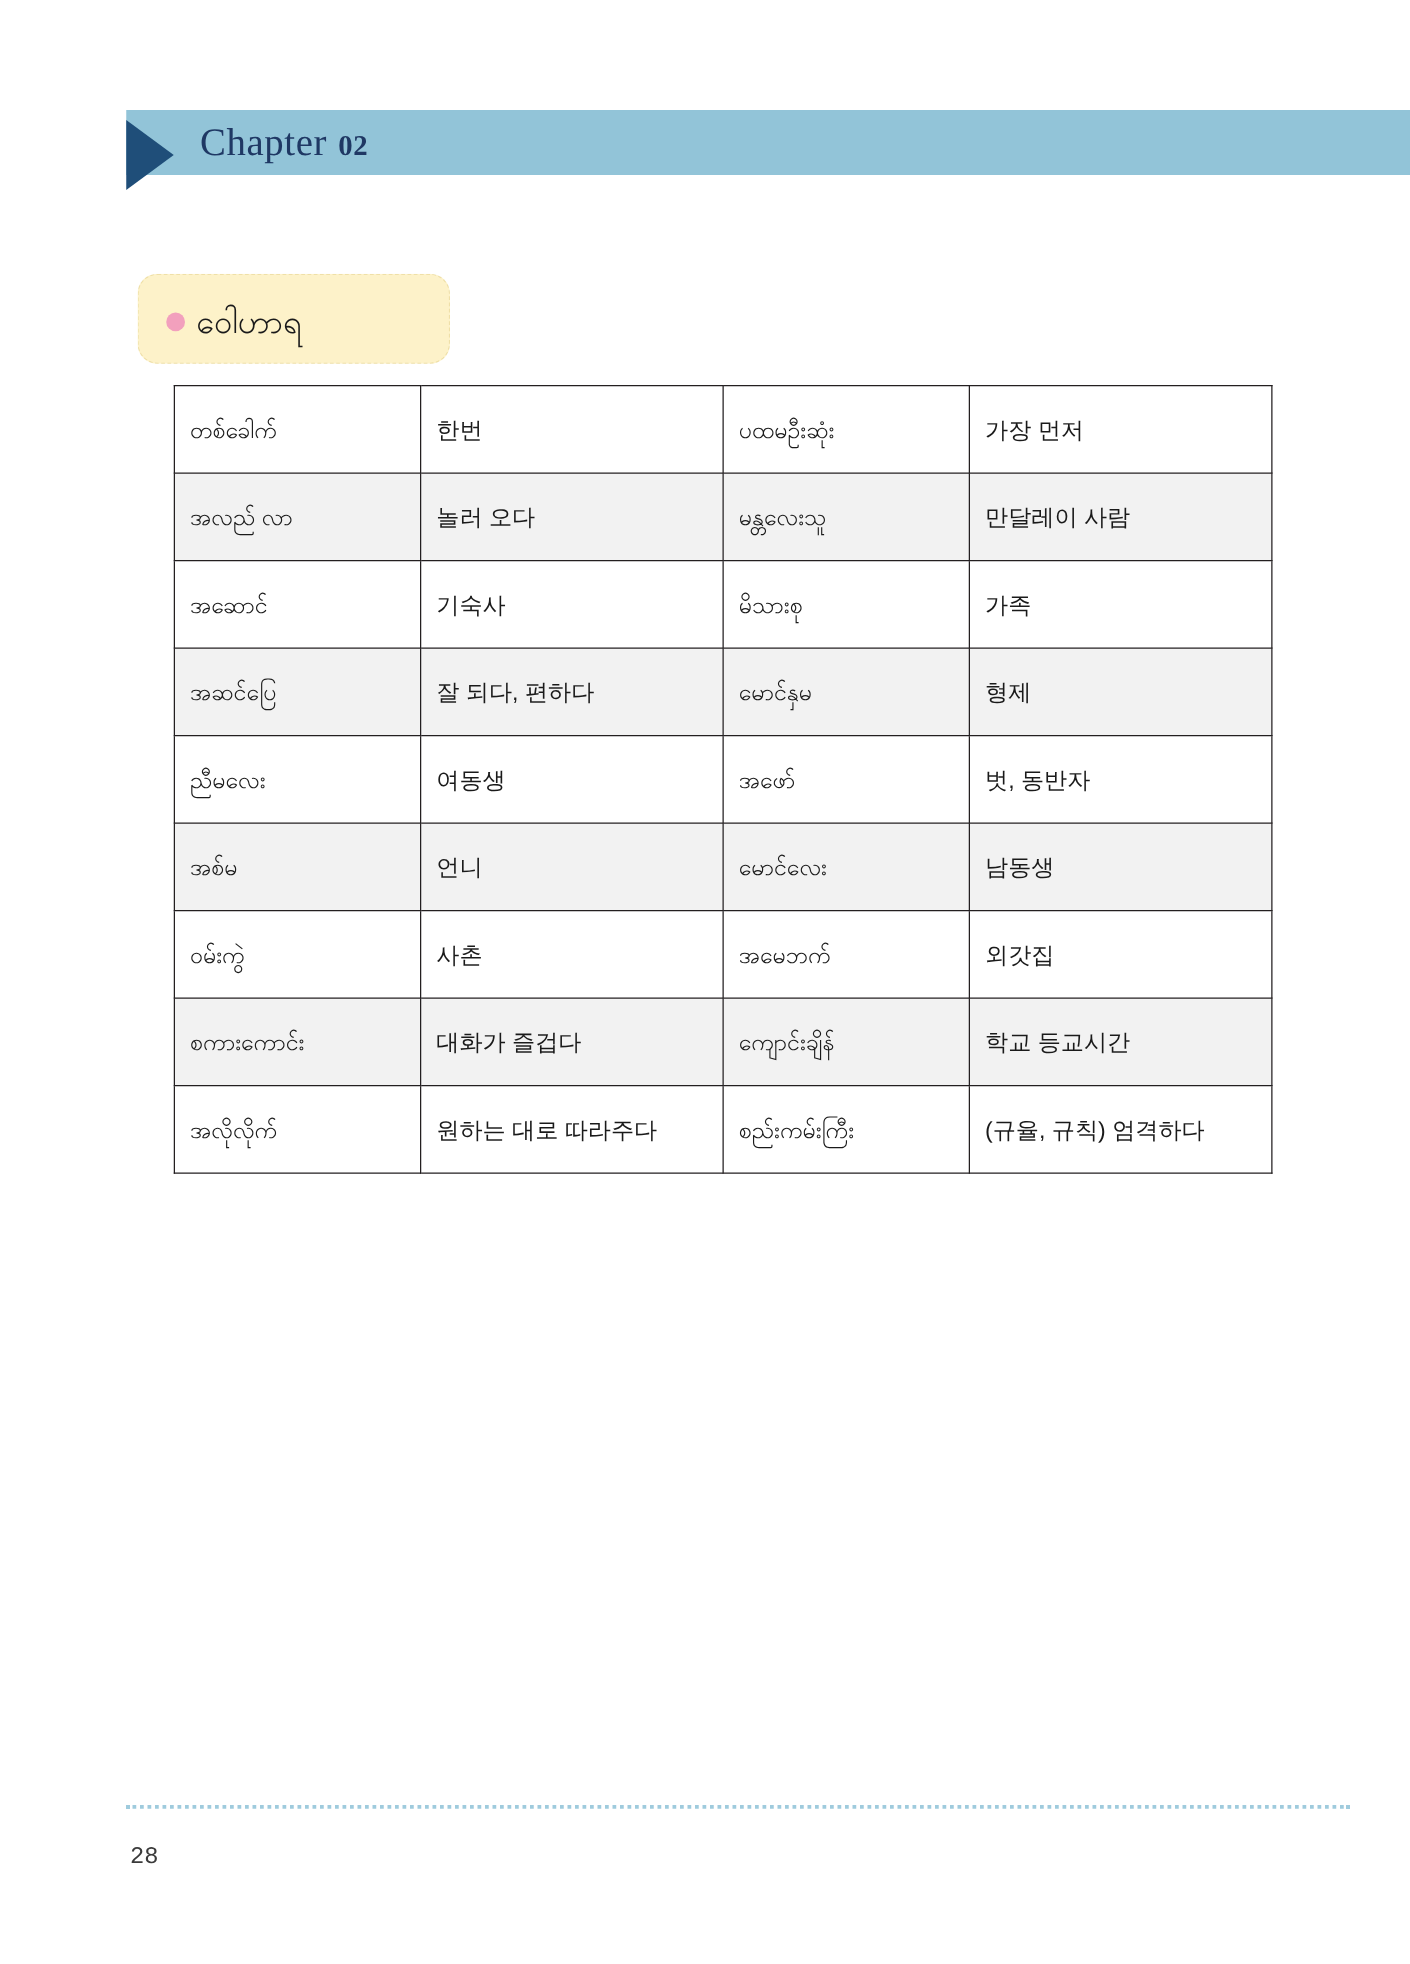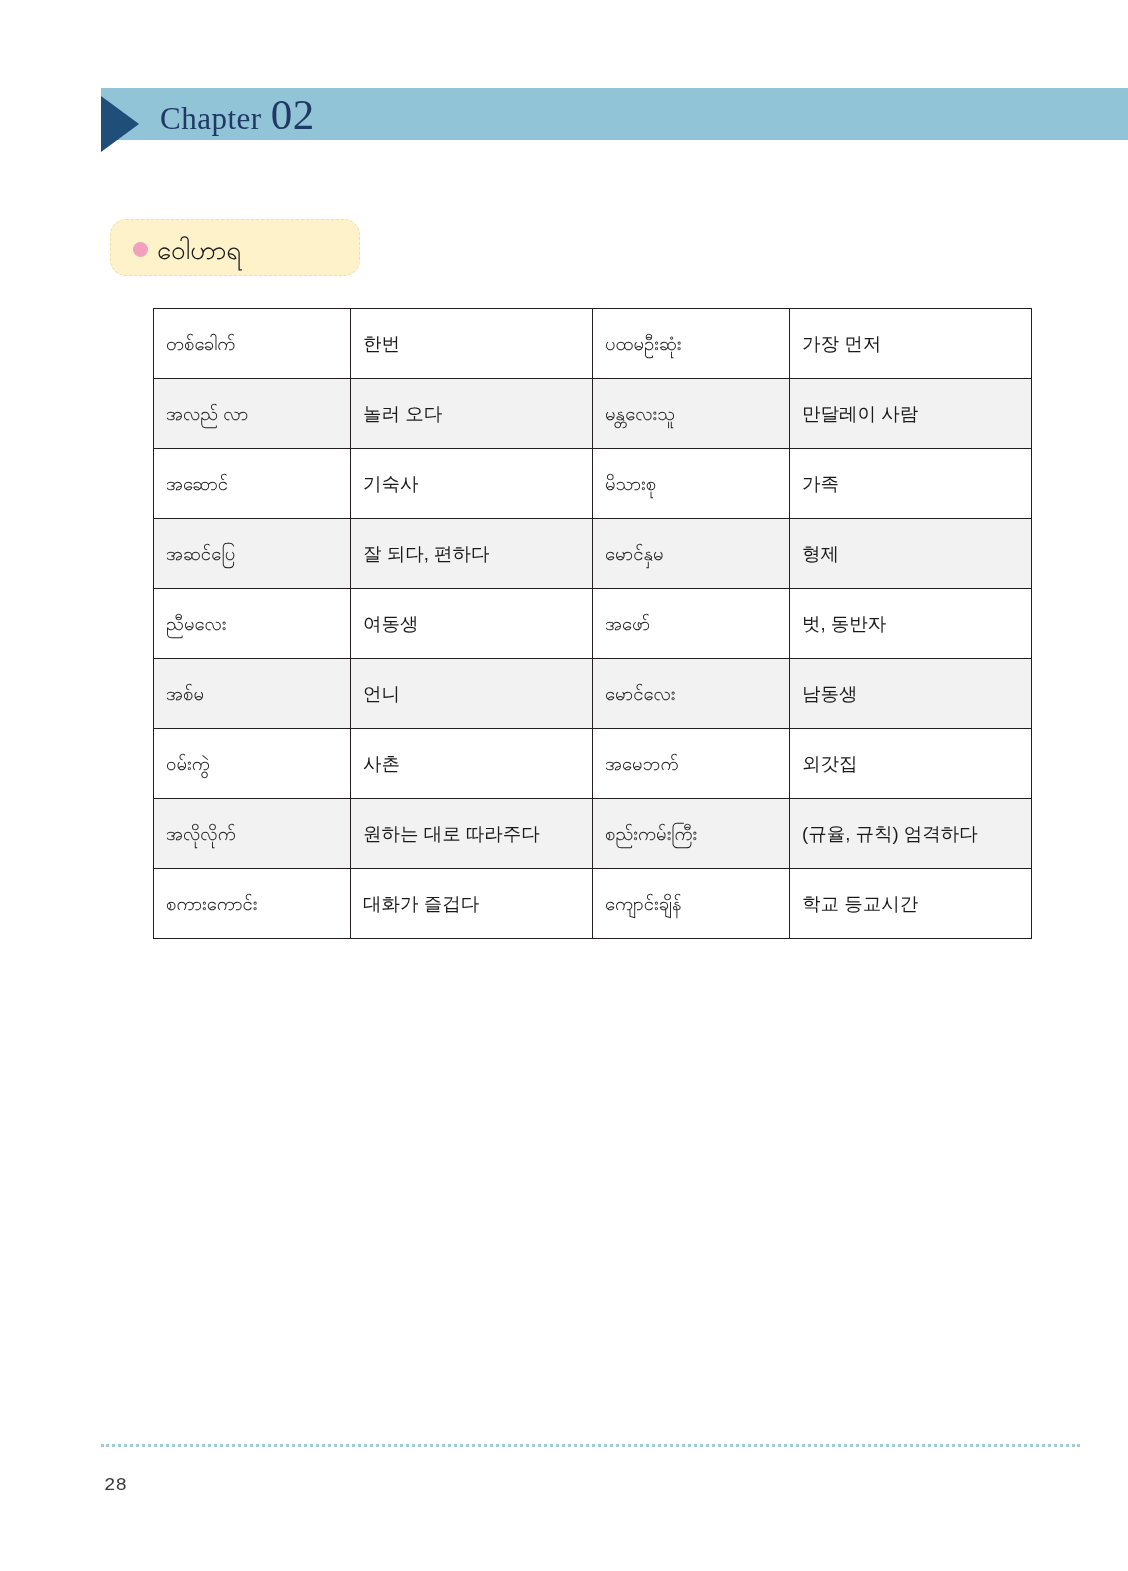--- a/index.html
+++ b/index.html
@@ -40,31 +40,31 @@
     margin-left: 59px;
     font-family: "Liberation Serif", serif;
     font-size: 31px;
     color: #1f3864;
     letter-spacing: 0.5px;
     display: flex;
     align-items: baseline;
     gap: 9px;
   }
   .chapter-num {
-    font-weight: normal;
-    font-size: 43px;
+    font-weight: bold;
+    font-size: 23px;
   }
 
   
   .section-pill {
     position: absolute;
     left: 110px;
     top: 219px;
     min-width: 250px;
-    height: 57px;
+    height: 72px;
     background: #fdf2c9;
     border-radius: 16px;
     border: 1px dashed #efe0a8;
     display: flex;
     align-items: center;
     padding: 4px 26px 0 22px;
     box-sizing: border-box;
   }
   .pill-dot {
     width: 15px;
@@ -77,21 +77,21 @@
   .pill-label {
     font-size: 26px;
     color: #1a1a1a;
     line-height: 1;
     font-family: "Liberation Sans", sans-serif;
   }
 
   
   .vocab-table {
     position: absolute;
-    left: 153px;
+    left: 139px;
     top: 308px;
     width: 850px;
     border-collapse: collapse;
     table-layout: fixed;
   }
   .vocab-table td {
     border: 1px solid #231f20;
     height: 61px;
     padding: 4px 12px;
     font-size: 18.5px;
@@ -188,28 +188,28 @@
       <td class="col-mm mm-cell">မောင်လေး</td>
       <td class="col-ko ko-cell">남동생</td>
     </tr>
     <tr>
       <td class="col-mm mm-cell">ဝမ်းကွဲ</td>
       <td class="col-ko ko-cell">사촌</td>
       <td class="col-mm mm-cell">အမေဘက်</td>
       <td class="col-ko ko-cell">외갓집</td>
     </tr>
     <tr>
+      <td class="col-mm mm-cell">စကားကောင်း</td>
+      <td class="col-ko ko-cell">대화가 즐겁다</td>
+      <td class="col-mm mm-cell">ကျောင်းချိန်</td>
+      <td class="col-ko ko-cell">학교 등교시간</td>
+    </tr>
+    <tr>
       <td class="col-mm mm-cell">အလိုလိုက်</td>
       <td class="col-ko ko-cell">원하는 대로 따라주다</td>
       <td class="col-mm mm-cell">စည်းကမ်းကြီး</td>
       <td class="col-ko ko-cell">(규율, 규칙) 엄격하다</td>
     </tr>
-    <tr>
-      <td class="col-mm mm-cell">စကားကောင်း</td>
-      <td class="col-ko ko-cell">대화가 즐겁다</td>
-      <td class="col-mm mm-cell">ကျောင်းချိန်</td>
-      <td class="col-ko ko-cell">학교 등교시간</td>
-    </tr>
   </tbody>
 </table>
 
 <div class="footer-rule"></div>
 <div class="page-number">28</div>
 
 </body></html>

